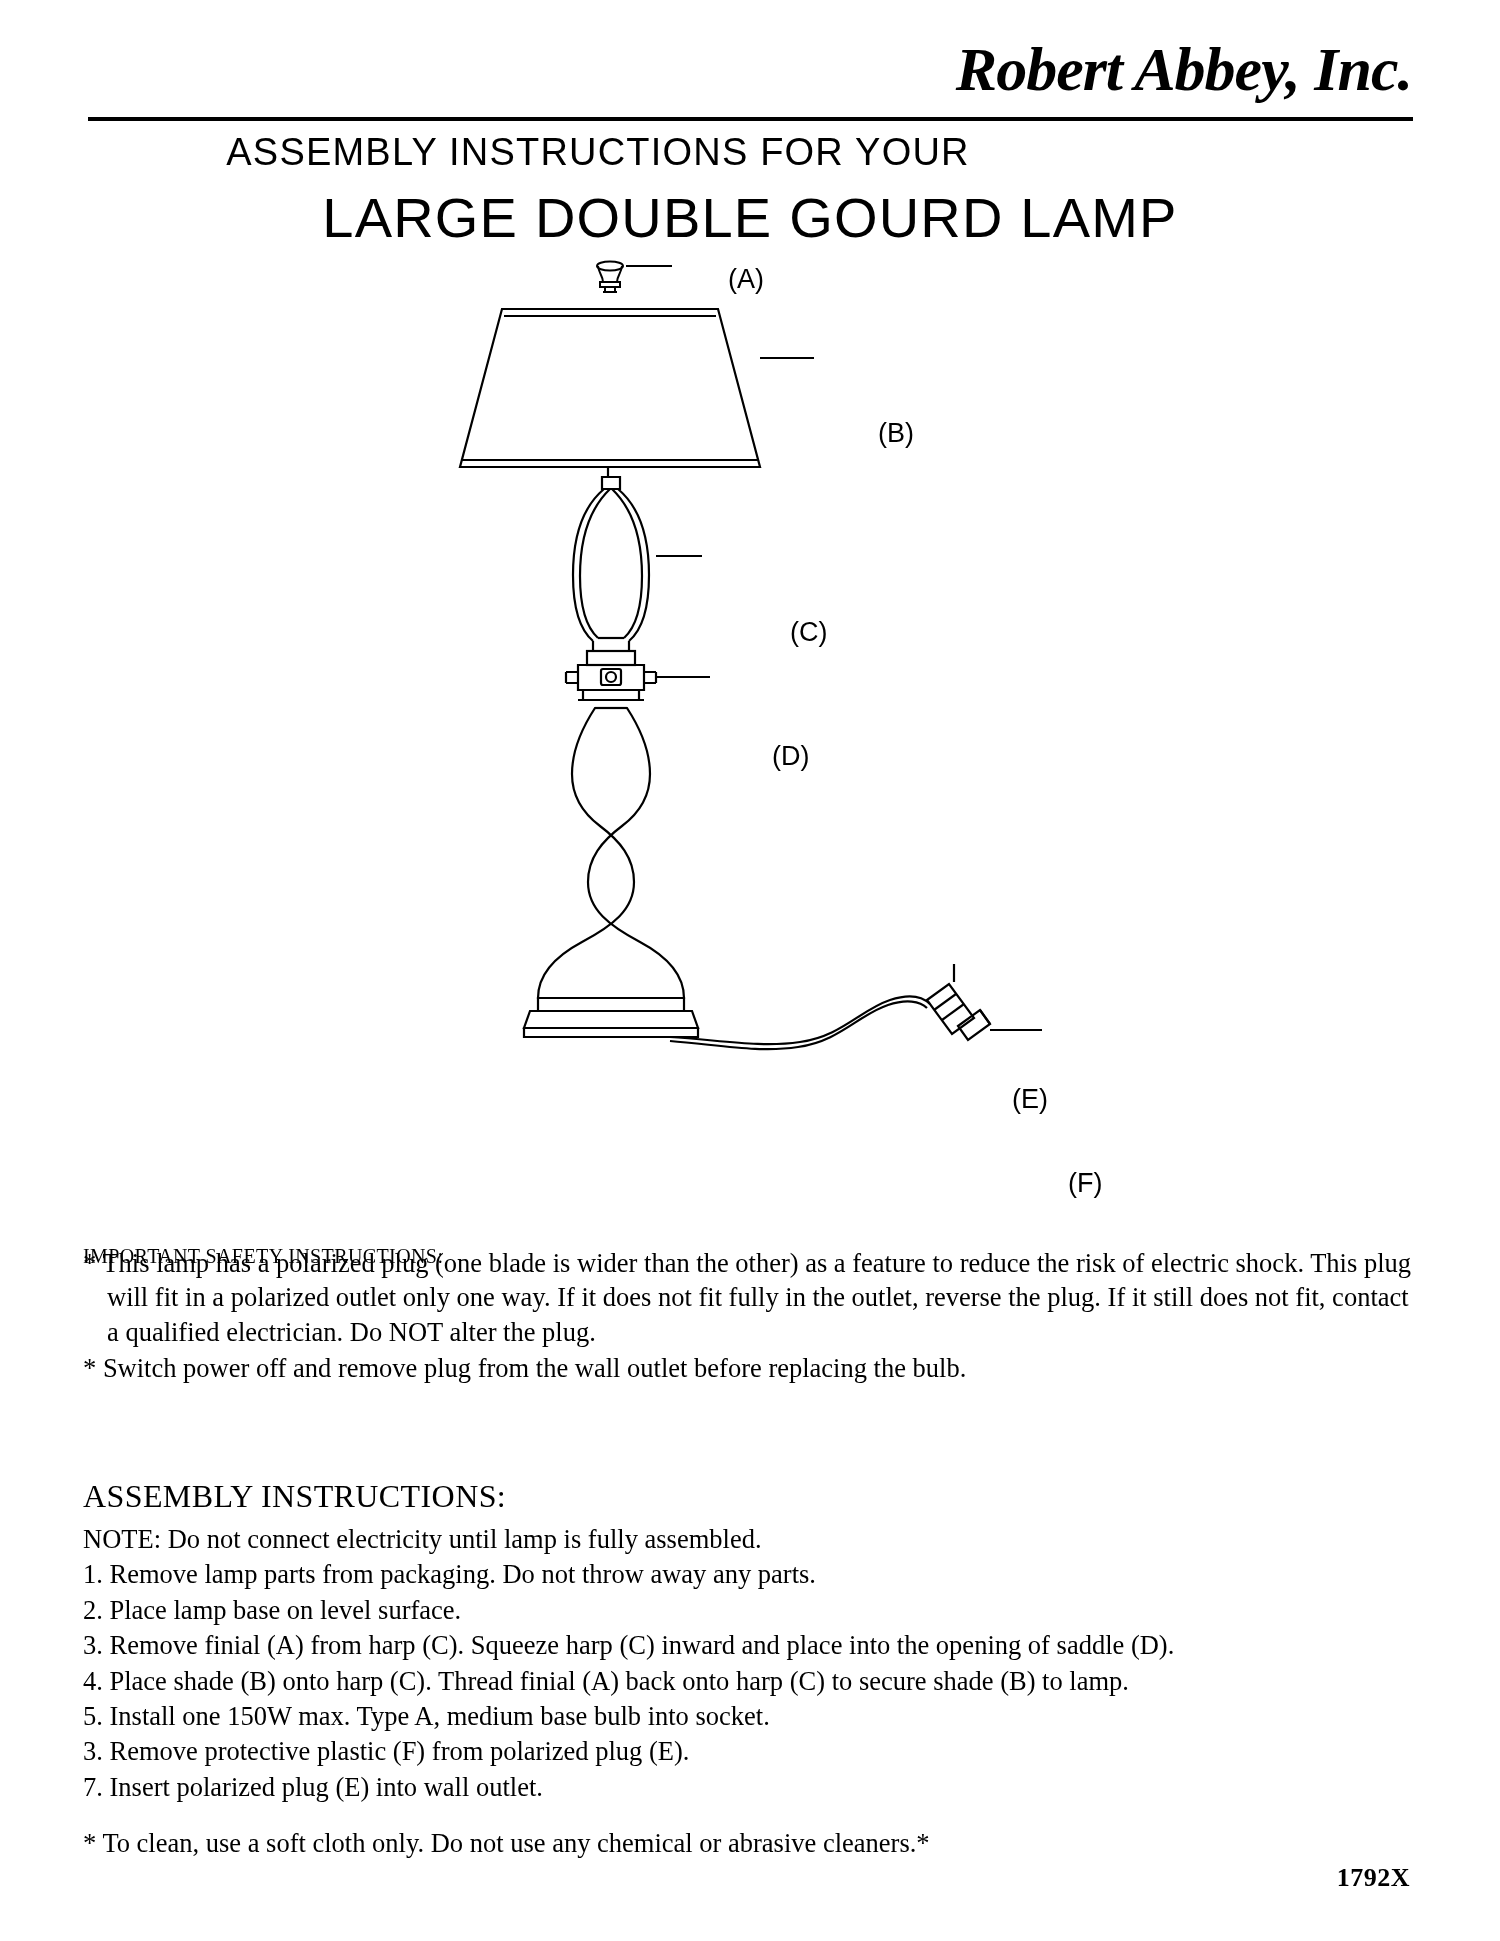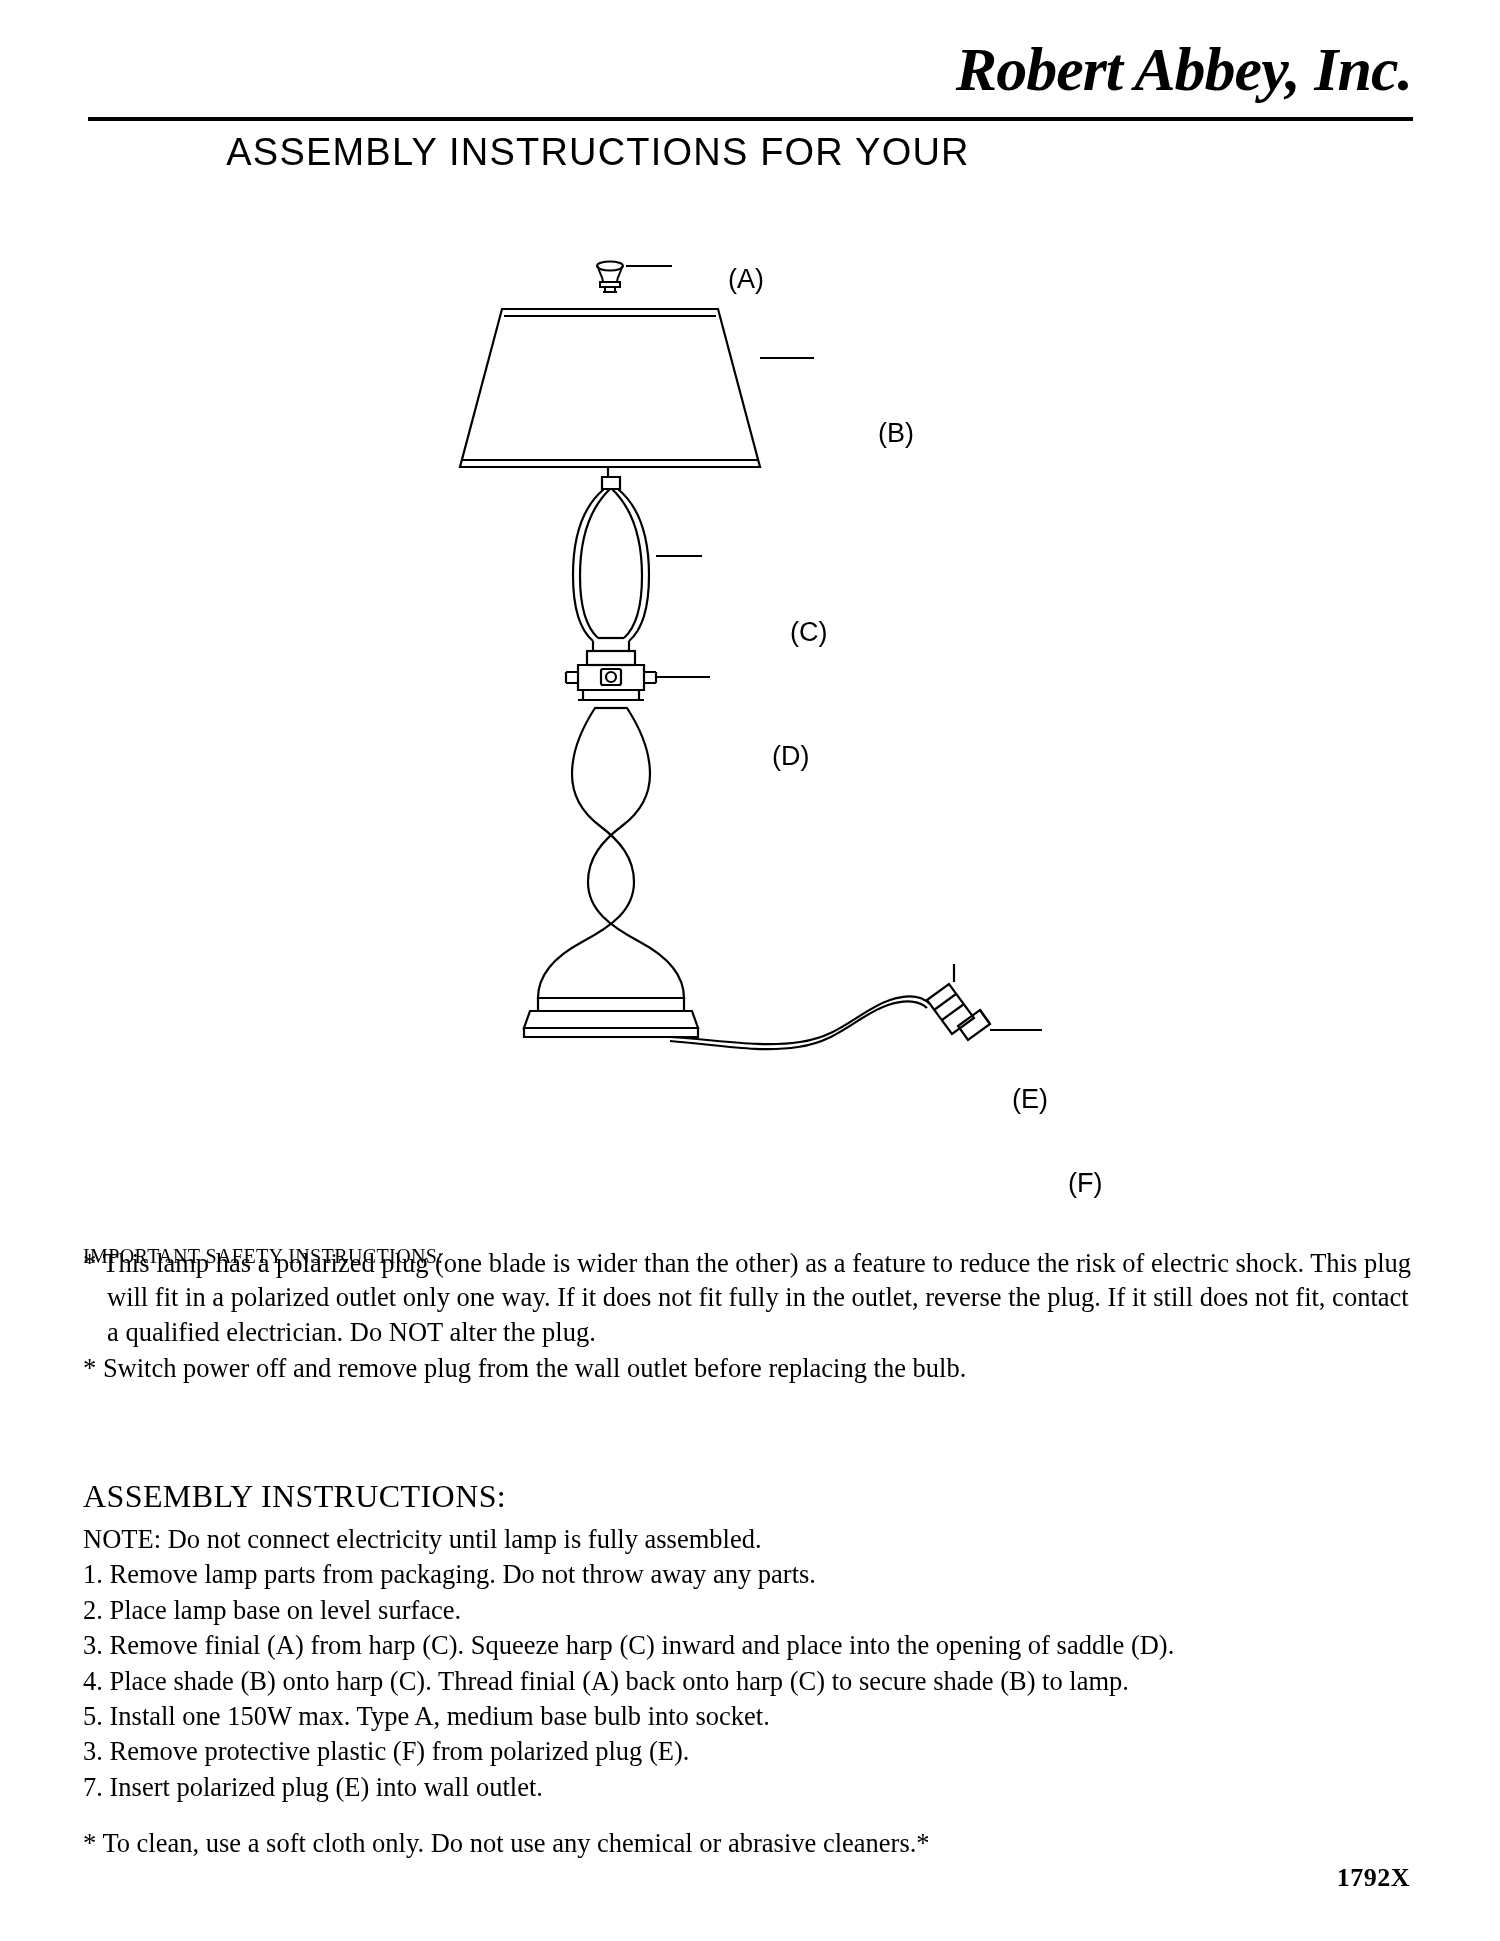--- a/index.html
+++ b/index.html
@@ -143,20 +143,21 @@
 </style>
 </head>
 <body>
 
 <div class="page">
 
   <div class="brand">Robert Abbey, Inc.</div>
   <div class="rule"></div>
 
   <div class="title-line1">ASSEMBLY INSTRUCTIONS FOR YOUR</div>
+  <div class="title-line2">LARGE DOUBLE GOURD LAMP</div>
 
   <div class="diagram">
     <svg width="920" height="985" viewBox="0 0 920 985" fill="none" stroke="#000" stroke-width="2.2">
 
       <g stroke-width="2">
         <ellipse cx="320" cy="8" rx="13" ry="4.5"></ellipse>
         <path d="M308 8 C309 16 313 18 313 24 L327 24 C327 18 331 16 332 8"></path>
         <rect x="310" y="24" width="20" height="5"></rect>
         <path d="M315 29 L315 34 M325 29 L325 34"></path>
         <path d="M313 34 L327 34"></path>

